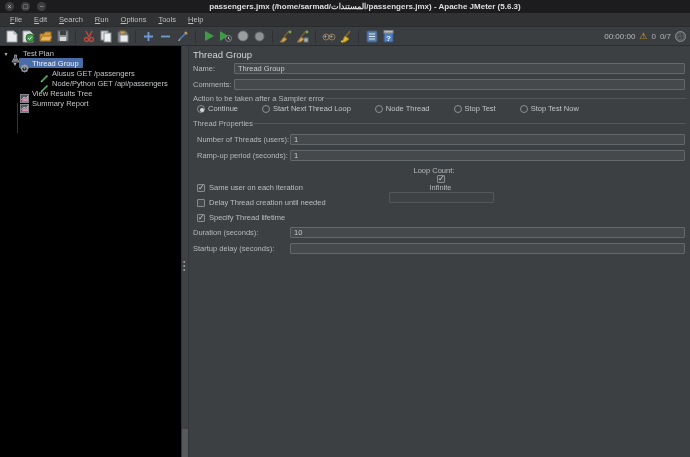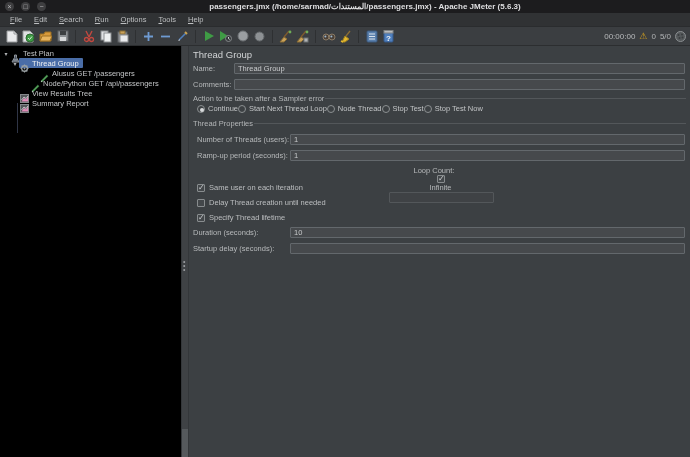--- a/index.html
+++ b/index.html
@@ -75,21 +75,21 @@
   .frow { position:absolute; left:0; right:0; display:flex; align-items:center; }
   .flabel { flex:0 0 auto; color:#b7b9bb; white-space:nowrap; }
   .tinput {
     height:11px; background:#46494c; border:1px solid #63686c; color:#c8cacc;
     font-family:"Liberation Sans", sans-serif; font-size:7.5px; padding:0 3px;
     flex:1 1 auto; border-radius:1px; outline:none;
   }
   .tinput.disabled { background:#3f4245; border-color:#53575a; }
   .sect-title { position:absolute; left:4px; right:4px; display:flex; align-items:center; gap:1px; color:#b4b6b8; }
   .sect-title .line { flex:1; height:1px; background:#53575a; }
-  .radio-row { position:absolute; left:8px; display:flex; align-items:center; gap:0; }
+  .radio-row { position:absolute; left:8px; display:flex; align-items:center; gap:24px; }
   .radio-item { display:flex; align-items:center; gap:3px; }
   .radio-circle { width:8px; height:8px; border-radius:50%; border:1px solid #8c9092; position:relative; background:#3c4043; }
   .radio-circle.on::after {
     content:""; position:absolute; left:2px; top:2px; width:4px; height:4px;
     border-radius:50%; background:#d8dadc;
   }
   .cb { width:8px; height:8px; background:#43474a; border:1px solid #888c8e; position:relative; border-radius:1px; flex:0 0 8px; }
   .cb.checked::after { content:"\2713"; position:absolute; left:0px; top:-2px; font-size:8px; color:#cdcfd1; }
   .cb-row { position:absolute; left:8px; display:flex; align-items:center; gap:4px; color:#bcbec0; }
 </style>
@@ -292,21 +292,21 @@
               <rect x="1" y="0.5" width="9" height="2.5" fill="#b9bcbf" stroke="#808385"></rect>
               <text x="5.5" y="10.5" font-size="8" font-family="Liberation Sans,sans-serif" fill="#f0f3f6" text-anchor="middle" font-weight="bold">?</text>
             </svg>
           </span>
         </div>
       </div>
     <div class="tb-right">
       <span class="tb-timer">00:00:00</span>
       <span class="tb-warn">⚠</span>
       <span class="tb-count">0</span>
-      <span class="tb-threads">5/0</span>
+      <span class="tb-threads">0/7</span>
       <span>
         <svg width="11" height="11" viewBox="0 0 11 11">
             <circle cx="5.5" cy="5.5" r="5" fill="#55595b" stroke="#8a8e90" stroke-width="1"></circle>
             <circle cx="3.5" cy="4" r="1" fill="#3a3d3f"></circle>
             <circle cx="7" cy="3.5" r="1" fill="#3a3d3f"></circle>
             <circle cx="4.5" cy="7" r="1" fill="#3a3d3f"></circle>
             <circle cx="7.5" cy="6.5" r="1" fill="#3a3d3f"></circle>
           </svg>
       </span>
     </div>
@@ -339,21 +339,21 @@
         <div class="tree-row" style="padding-left: 31px;">
           <span class="tree-chevron"></span>
           <span class="tree-sel">
             <span class="tree-icon"><svg width="9" height="9">
                 <path d="M1 8l1.6-.4L8 2.2 6.8 1 1.4 6.4z" fill="#56a65c" stroke="#3a7440" stroke-width="0.6"></path>
                 <path d="M1 8l.4-1.6L2.6 7.5z" fill="#d7d9da"></path>
               </svg></span>
             <span class="tree-label">Alusus GET /passengers</span>
           </span>
         </div>
-        <div class="tree-row" style="padding-left: 22px;">
+        <div class="tree-row" style="padding-left: 31px;">
           <span class="tree-chevron"></span>
           <span class="tree-sel">
             <span class="tree-icon"><svg width="9" height="9">
                 <path d="M1 8l1.6-.4L8 2.2 6.8 1 1.4 6.4z" fill="#56a65c" stroke="#3a7440" stroke-width="0.6"></path>
                 <path d="M1 8l.4-1.6L2.6 7.5z" fill="#d7d9da"></path>
               </svg></span>
             <span class="tree-label">Node/Python GET /api/passengers</span>
           </span>
         </div>
         <div class="tree-row" style="padding-left: 11px;">

